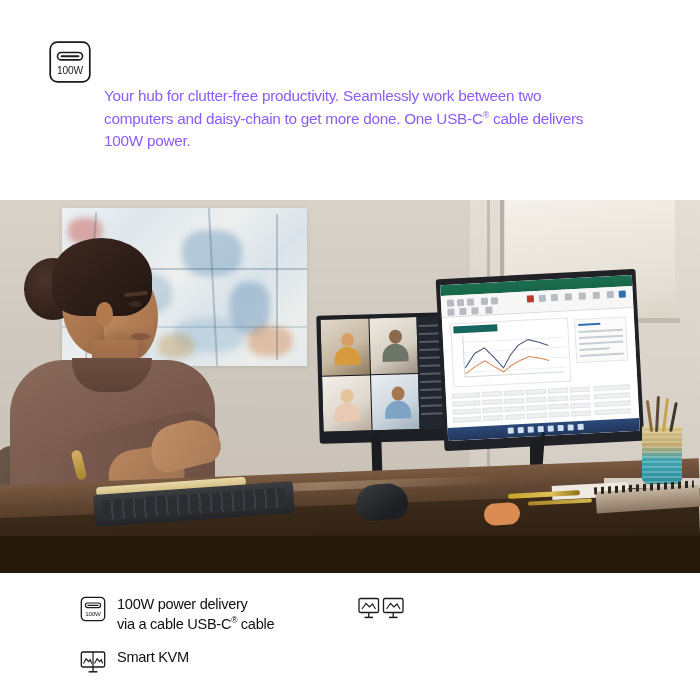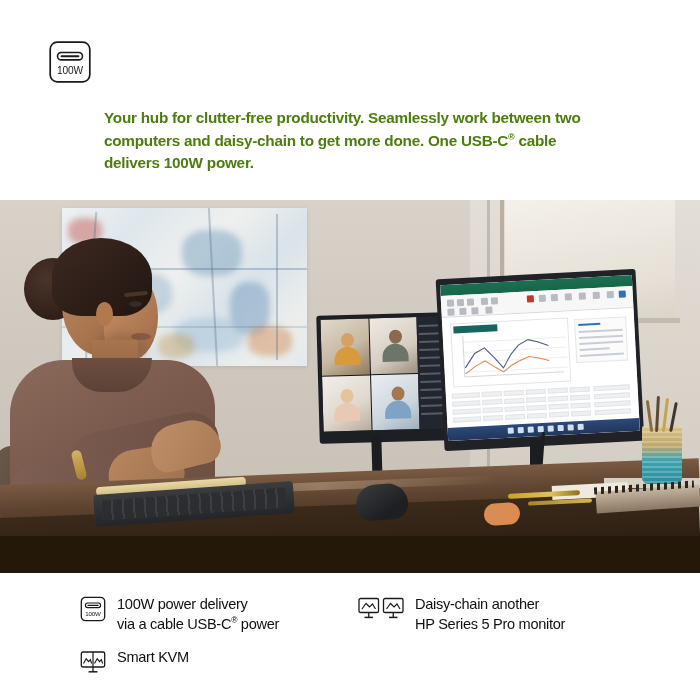--- a/index.html
+++ b/index.html
@@ -17,23 +17,23 @@
 
   .icon-100w { width: 44px; height: 44px; flex: 0 0 auto; }
   .icon-100w svg { display: block; }
 
   .title {
     position: absolute; left: 104px; top: 40px;
     font-size: 35px; font-weight: 400; letter-spacing: -0.9px;
     line-height: 42px; color: #000; white-space: nowrap;
   }
   .body-copy {
-    position: absolute; left: 104px; top: 107px; width: 502px;
-    font-size: 15.3px; font-weight: 700; line-height: 22.5px;
-    letter-spacing: -0.25px; color: #4d7c0f;
+    position: absolute; left: 104px; top: 85px; width: 502px;
+    font-size: 15.3px; font-weight: 400; line-height: 22.5px;
+    letter-spacing: -0.25px; color: #8b5cf6;
   }
   .body-copy sup { font-size: 9px; vertical-align: super; line-height: 0; }
 
   
   .photo {
     position: absolute; left: 0; top: 200px; width: 700px; height: 373px;
     overflow: hidden; background: #cfc6bb;
   }
   .ph { position: absolute; }
 
@@ -478,40 +478,39 @@
       <div class="feat-icon">
         <svg width="26" height="26" viewBox="0 0 26 26" fill="none">
           <rect x="1.3" y="1.3" width="23.4" height="23.4" rx="4.2" stroke="#1a1a1a" stroke-width="1.3"></rect>
           <rect x="5.4" y="7" width="15.2" height="4.6" rx="2.3" stroke="#1a1a1a" stroke-width="1.2"></rect>
           <rect x="7.3" y="8.7" width="11.4" height="1.2" rx="0.6" fill="#1a1a1a"></rect>
           <text x="13" y="19.6" text-anchor="middle" font-family="Liberation Sans, sans-serif" font-size="6.2" fill="#1a1a1a" letter-spacing="-0.15">100W</text>
         </svg>
       </div>
       <div class="feat-text">
         <span>100W power delivery</span><br>
-        <span>via a cable USB-C</span><sup>®</sup><span> power</span>
+        <span>via a cable USB-C</span><sup>®</sup><span> cable</span>
       </div>
     </div>
 
     <div class="feat f2">
       <div class="feat-icon" style="width:46px;">
         <svg width="46" height="26" viewBox="0 0 46 26" fill="none">
           <rect x="1" y="2.5" width="19.5" height="14" rx="1.6" stroke="#1a1a1a" stroke-width="1.3"></rect>
           <polyline points="4,13 8,7.5 11.5,11 14.5,8 17.5,13" fill="none" stroke="#1a1a1a" stroke-width="1.15"></polyline>
           <line x1="10.75" y1="16.5" x2="10.75" y2="21" stroke="#1a1a1a" stroke-width="1.3"></line>
           <line x1="6.5" y1="21.4" x2="15" y2="21.4" stroke="#1a1a1a" stroke-width="1.5"></line>
           <rect x="25.5" y="2.5" width="19.5" height="14" rx="1.6" stroke="#1a1a1a" stroke-width="1.3"></rect>
           <polyline points="28.5,13 32.5,7.5 36,11 39,8 42,13" fill="none" stroke="#1a1a1a" stroke-width="1.15"></polyline>
           <line x1="35.25" y1="16.5" x2="35.25" y2="21" stroke="#1a1a1a" stroke-width="1.3"></line>
           <line x1="31" y1="21.4" x2="39.5" y2="21.4" stroke="#1a1a1a" stroke-width="1.5"></line>
         </svg>
       </div>
       <div class="feat-text">
-        <span>Daisy-chain another</span><br>
-        <span>HP Series 5 Pro monitor</span>
+        <br>
       </div>
     </div>
 
     <div class="feat f3">
       <div class="feat-icon">
         <svg width="26" height="26" viewBox="0 0 26 26" fill="none">
           <rect x="1.3" y="3" width="23.4" height="15" rx="1.7" stroke="#1a1a1a" stroke-width="1.3"></rect>
           <line x1="13" y1="3" x2="13" y2="18" stroke="#1a1a1a" stroke-width="1.2"></line>
           <polyline points="3.5,14.5 6.2,9.8 8.6,12.6 10.3,10.6 11.6,14.5" fill="none" stroke="#1a1a1a" stroke-width="1.1"></polyline>
           <polyline points="14.5,14.5 17.2,9.8 19.6,12.6 21.3,10.6 22.6,14.5" fill="none" stroke="#1a1a1a" stroke-width="1.1"></polyline>

